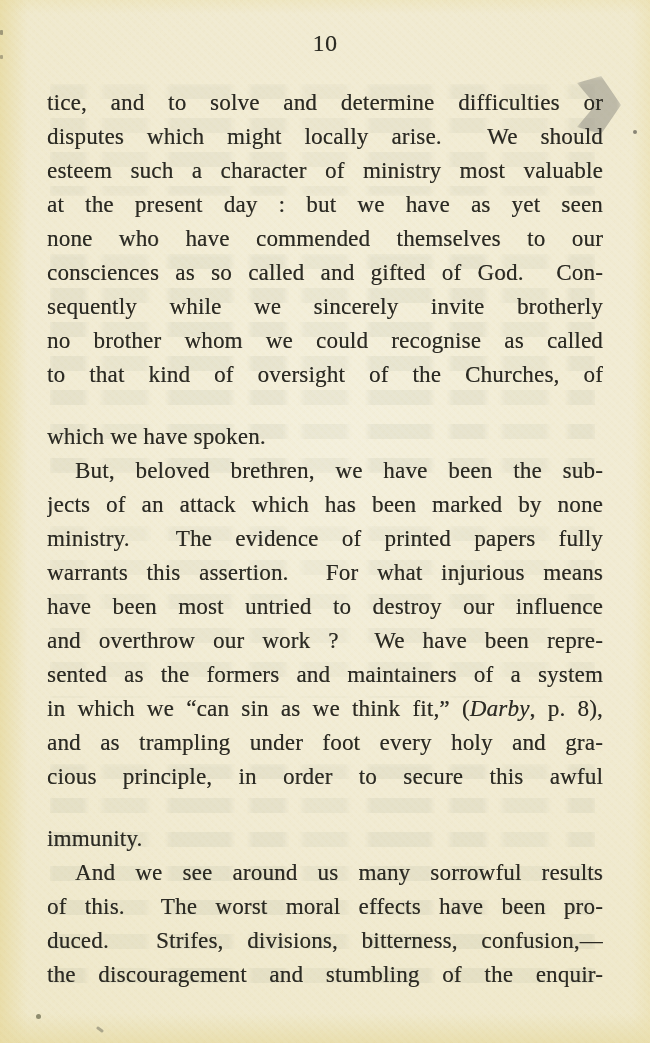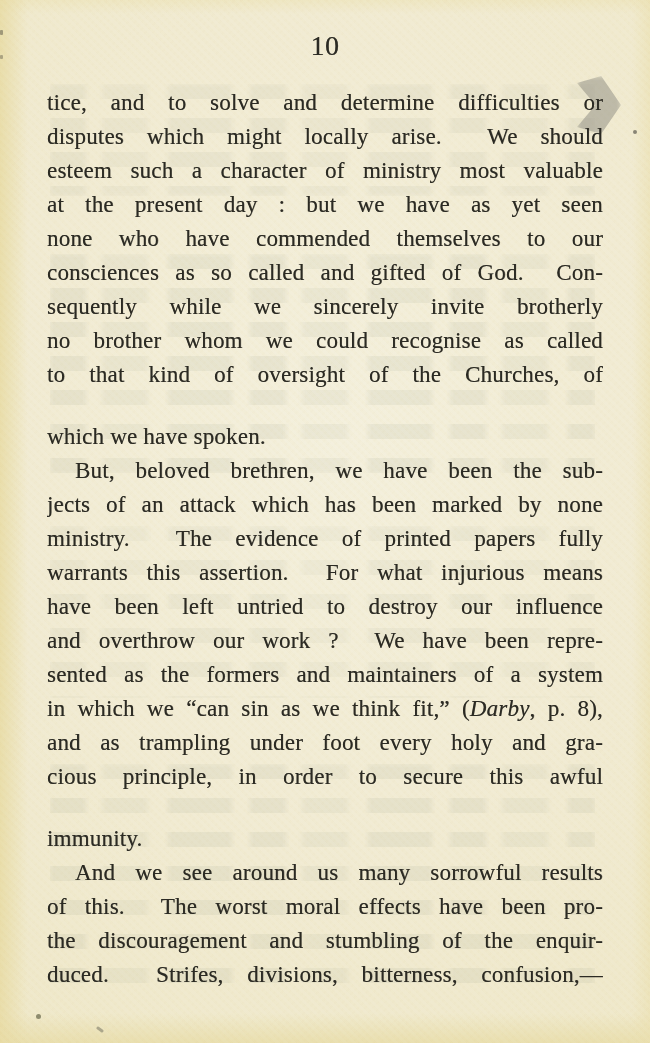--- a/index.html
+++ b/index.html
@@ -59,21 +59,21 @@
   .speck.s2 { left: 36px;  top: 1014px; width: 5px; height: 5px; background: rgba(118,116,88,0.80); }
   .speck.s3 { left: 96px;  top: 1028px; width: 8px; height: 3px; background: rgba(128,126,108,0.60);
               transform: rotate(35deg); border-radius: 2px; }
   .speck.s4 { left: 0px;   top: 30px;   width: 3px; height: 5px; background: rgba(100,96,80,0.55); border-radius: 1px; }
   .speck.s5 { left: 0px;   top: 55px;   width: 3px; height: 4px; background: rgba(100,96,80,0.45); border-radius: 1px; }
   .page-number {
     position: absolute;
     top: 30px; left: 0;
     width: 100%;
     text-align: center;
-    font-size: 28px;
+    font-size: 24px;
     letter-spacing: 0.5px;
     text-shadow: 0.3px 0.3px 0.5px rgba(43,42,35,0.55);
   }
   .text-block {
     position: absolute;
     top: 86px; left: 47px;
     width: 556px;
     font-size: 23px;
     line-height: 34px;
     letter-spacing: 0.2px;
@@ -123,25 +123,25 @@
       <div class="line"><span>none who have commended themselves to our</span></div>
       <div class="line"><span>consciences as so called and gifted of God.&nbsp; Con-</span></div>
       <div class="line"><span>sequently while we sincerely invite brotherly</span></div>
       <div class="line"><span>no brother whom we could recognise as called</span></div>
       <div class="line"><span>to that kind of oversight of the Churches, of</span></div>
       <div class="line para-end"><span>which we have spoken.</span></div>
       <div class="line indent"><span>But, beloved brethren, we have been the sub-</span></div>
       <div class="line"><span>jects of an attack which has been marked by none</span></div>
       <div class="line"><span>ministry.&nbsp; The evidence of printed papers fully</span></div>
       <div class="line"><span>warrants this assertion.&nbsp; For what injurious means</span></div>
-      <div class="line"><span>have been left untried to destroy our influence</span></div>
+      <div class="line"><span>have been most untried to destroy our influence</span></div>
       <div class="line"><span>and overthrow our work&nbsp;?&nbsp; We have been repre-</span></div>
       <div class="line"><span>sented as the formers and maintainers of a system</span></div>
       <div class="line"><span>in which we “can sin as we think fit,” (</span><i>Darby</i><span>, p. 8),</span></div>
       <div class="line"><span>and as trampling under foot every holy and gra-</span></div>
       <div class="line"><span>cious principle, in order to secure this awful</span></div>
       <div class="line para-end"><span>immunity.</span></div>
       <div class="line indent"><span>And we see around us many sorrowful results</span></div>
       <div class="line"><span>of this.&nbsp; The worst moral effects have been pro-</span></div>
+      <div class="line"><span>duced.&nbsp; Strifes, divisions, bitterness, confusion,—</span></div>
       <div class="line"><span>the discouragement and stumbling of the enquir-</span></div>
-      <div class="line"><span>duced.&nbsp; Strifes, divisions, bitterness, confusion,—</span></div>
     </div>
 </div>
 
 </body></html>

